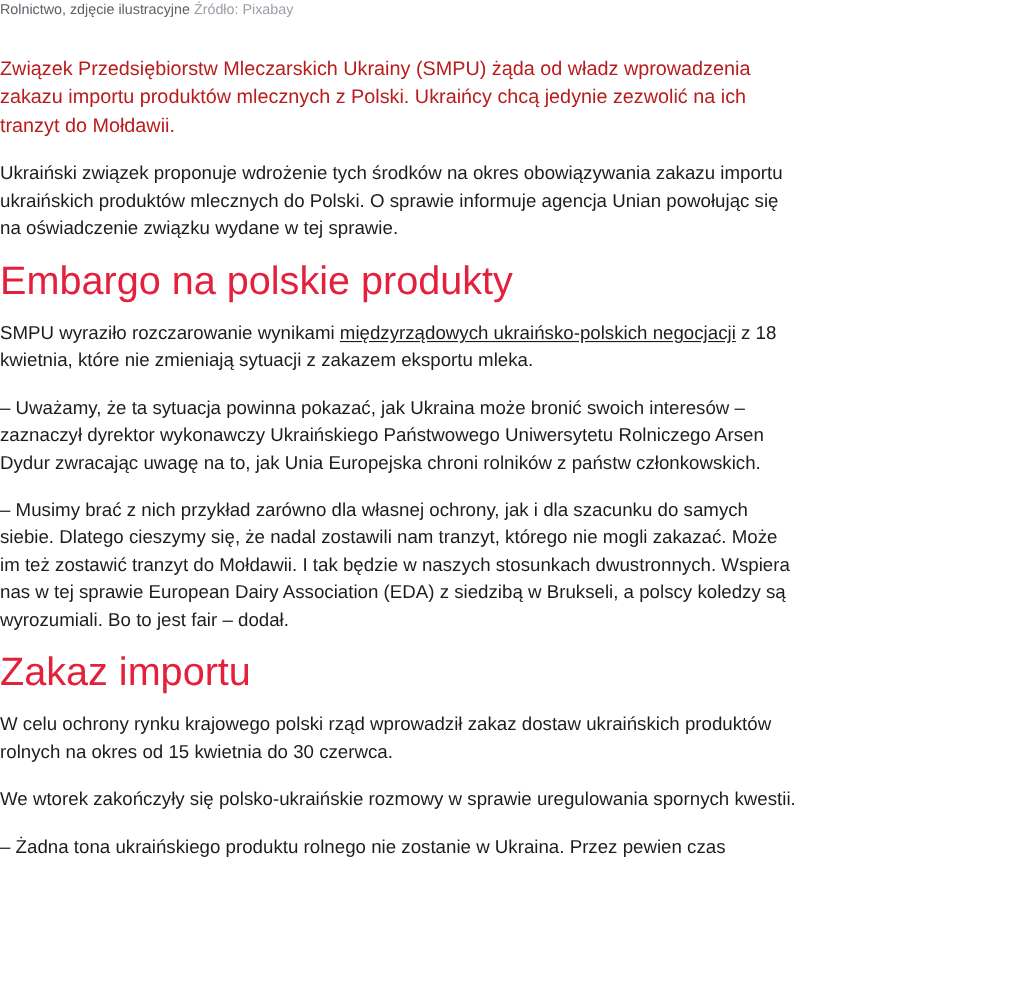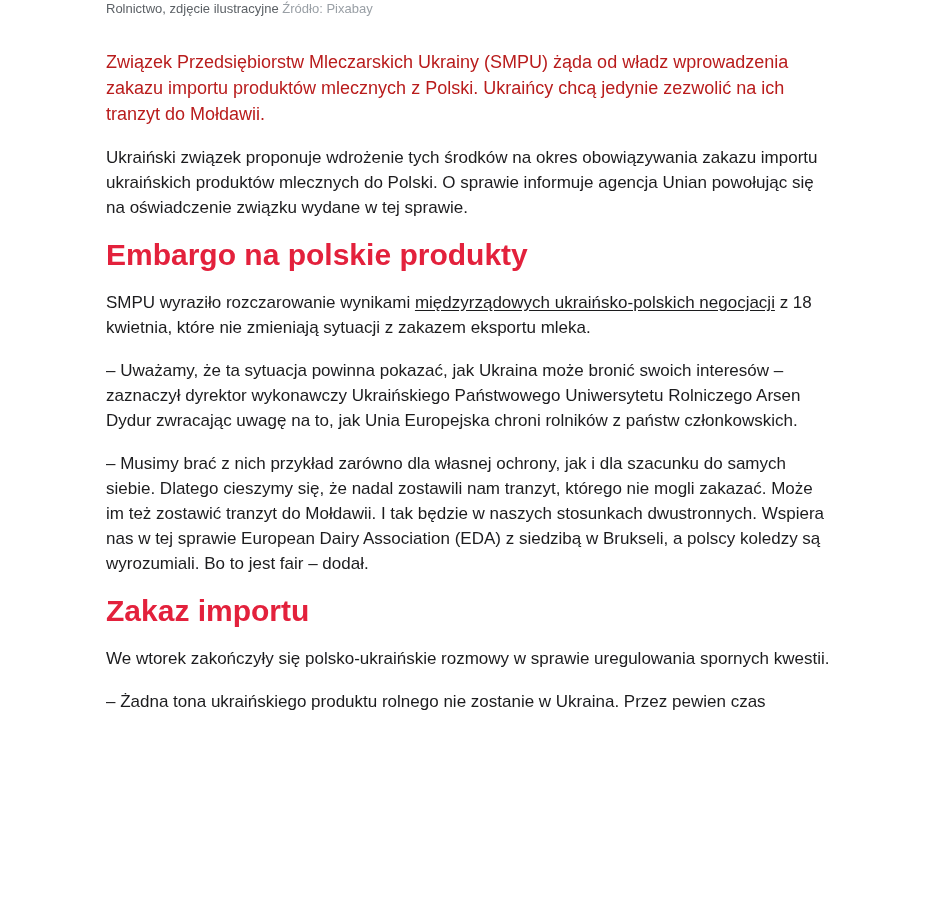--- a/index.html
+++ b/index.html
@@ -9,21 +9,20 @@
   }
   body {
     width: 932px;
     height: 899px;
     overflow: hidden;
     font-family: "Liberation Sans", sans-serif;
     color: #1c1c1e;
     -webkit-font-smoothing: antialiased;
   }
   .article-col {
-    padding-left: 106px;
     width: 726px;
   }
   .photo-caption {
     font-size: 13px;
     line-height: 16px;
     padding-top: 1px;
     white-space: nowrap;
   }
   .photo-caption .cap-label { color: #5c6166; }
   .photo-caption .cap-source { color: #9aa0a6; }
@@ -37,23 +36,23 @@
   p.body-p {
     margin: 18px 0 0 0;
     font-size: 17px;
     line-height: 25px;
     color: #1c1c1e;
   }
   p.body-p.intro {
   }
   h2.section-heading {
     margin: 20px 0 20px 0;
-    font-size: 30px;
+    font-size: 36px;
     line-height: 30px;
-    font-weight: 700;
+    font-weight: 400;
     color: #e3213c;
   }
   a.inline-link {
     color: inherit;
     text-decoration: underline;
     text-underline-offset: 2px;
     cursor: pointer;
   }
 </style>
 </head>
@@ -74,18 +73,19 @@
 
   <p class="body-p"><span>SMPU wyraziło rozczarowanie wynikami </span><a class="inline-link">międzyrządowych ukraińsko-polskich negocjacji</a><span> z 18 kwietnia, które nie zmieniają sytuacji z zakazem eksportu mleka.</span></p>
 
   <p class="body-p">– Uważamy, że ta sytuacja powinna pokazać, jak Ukraina może bronić swoich interesów – zaznaczył dyrektor wykonawczy Ukraińskiego Państwowego Uniwersytetu Rolniczego Arsen Dydur zwracając uwagę na to, jak Unia Europejska chroni rolników z państw członkowskich.</p>
 
   <p class="body-p">– Musimy brać z nich przykład zarówno dla własnej ochrony, jak i dla szacunku do samych siebie. Dlatego cieszymy się, że nadal zostawili nam tranzyt, którego nie mogli zakazać. Może im też zostawić tranzyt do Mołdawii. I tak będzie w naszych stosunkach dwustronnych. Wspiera nas w tej sprawie European Dairy Association (EDA) z siedzibą w Brukseli, a polscy koledzy są wyrozumiali. Bo to jest fair – dodał.</p>
 
 
   <h2 class="section-heading">Zakaz importu</h2>
 
+  <p class="body-p">W celu ochrony rynku krajowego polski rząd wprowadził zakaz dostaw ukraińskich produktów rolnych na okres od 15 kwietnia do 30 czerwca.</p>
 
   <p class="body-p">We wtorek zakończyły się polsko-ukraińskie rozmowy w sprawie uregulowania spornych kwestii.</p>
 
   <p class="body-p">– Żadna tona ukraińskiego produktu rolnego nie zostanie w Ukraina. Przez pewien czas</p>
 
 </div>
 
 </body></html>

